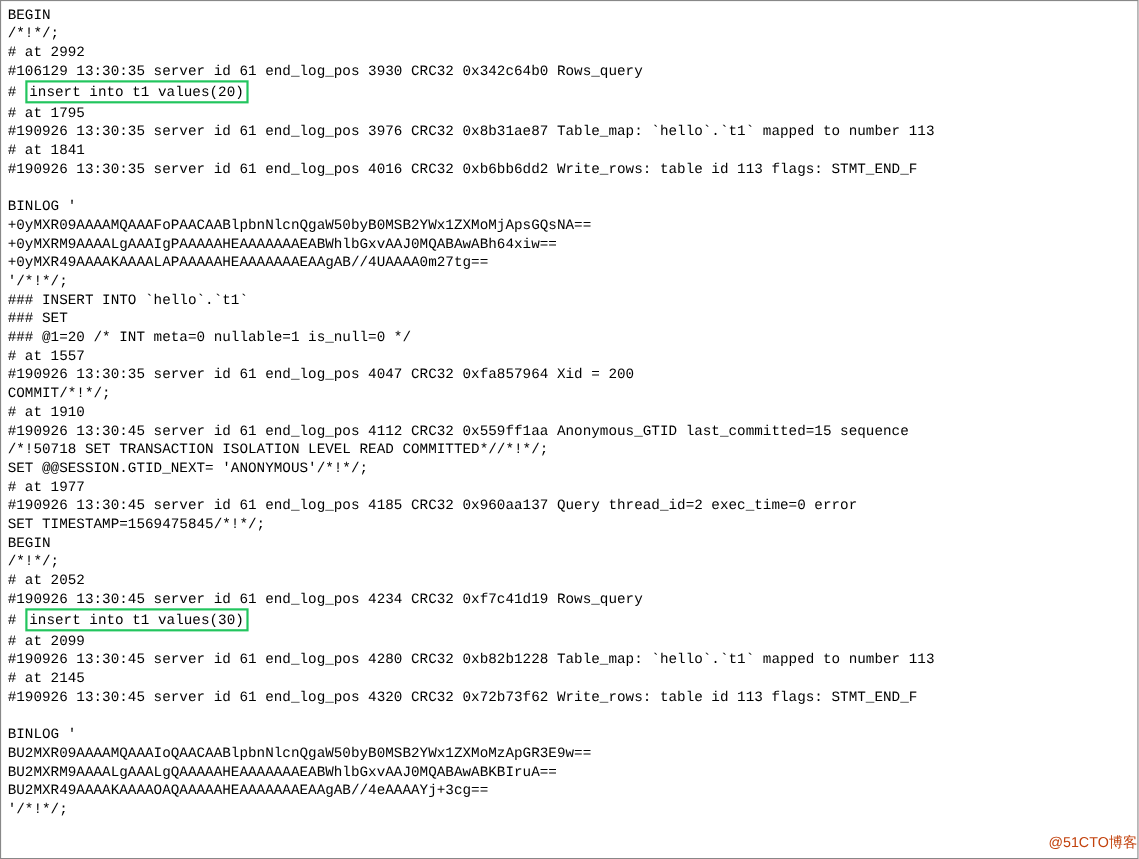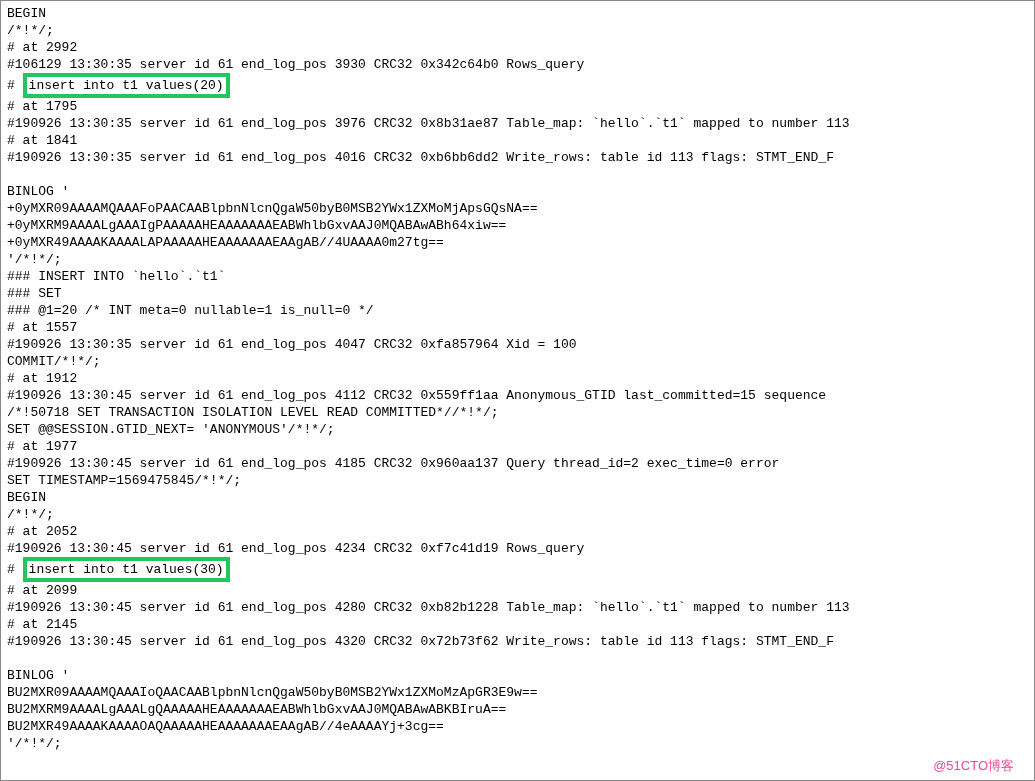--- a/index.html
+++ b/index.html
@@ -12,29 +12,29 @@
     line-height: 17px;
     color: #000000;
     padding: 4px 6px;
     position: relative;
     border: 1px solid #888;
     overflow: hidden;
     white-space: nowrap;
   }
   .line { display: block; }
   .boxed {
-    border: 4px solid #22c55e;
+    border: 2px solid #22c55e;
     padding: 0 2px;
     display: inline-block;
   }
   .watermark {
     position: absolute;
-    right: 20px;
+    right: 0;
     bottom: 6px;
-    color: #ec4899;
+    color: #c2410c;
     font-family: Arial, sans-serif;
     font-size: 13px;
   }
 </style>
 </head>
 <body>
 
 <span class="line">BEGIN</span>
 <span class="line">/*!*/;</span>
 <span class="line"># at 2992</span>
@@ -47,23 +47,23 @@
 <span class="line">&nbsp;</span>
 <span class="line">BINLOG '</span>
 <span class="line">+0yMXR09AAAAMQAAAFoPAACAABlpbnNlcnQgaW50byB0MSB2YWx1ZXMoMjApsGQsNA==</span>
 <span class="line">+0yMXRM9AAAALgAAAIgPAAAAAHEAAAAAAAEABWhlbGxvAAJ0MQABAwABh64xiw==</span>
 <span class="line">+0yMXR49AAAAKAAAALAPAAAAAHEAAAAAAAEAAgAB//4UAAAA0m27tg==</span>
 <span class="line">'/*!*/;</span>
 <span class="line">### INSERT INTO `hello`.`t1`</span>
 <span class="line">### SET</span>
 <span class="line">###   @1=20 /* INT meta=0 nullable=1 is_null=0 */</span>
 <span class="line"># at 1557</span>
-<span class="line">#190926 13:30:35 server id 61  end_log_pos 4047 CRC32 0xfa857964        Xid = 100</span>
+<span class="line">#190926 13:30:35 server id 61  end_log_pos 4047 CRC32 0xfa857964        Xid = 200</span>
 <span class="line">COMMIT/*!*/;</span>
-<span class="line"># at 1912</span>
+<span class="line"># at 1910</span>
 <span class="line">#190926 13:30:45 server id 61  end_log_pos 4112 CRC32 0x559ff1aa        Anonymous_GTID  last_committed=15        sequence</span>
 <span class="line">/*!50718 SET TRANSACTION ISOLATION LEVEL READ COMMITTED*//*!*/;</span>
 <span class="line">SET @@SESSION.GTID_NEXT= 'ANONYMOUS'/*!*/;</span>
 <span class="line"># at 1977</span>
 <span class="line">#190926 13:30:45 server id 61  end_log_pos 4185 CRC32 0x960aa137        Query   thread_id=2     exec_time=0     error</span>
 <span class="line">SET TIMESTAMP=1569475845/*!*/;</span>
 <span class="line">BEGIN</span>
 <span class="line">/*!*/;</span>
 <span class="line"># at 2052</span>
 <span class="line">#190926 13:30:45 server id 61  end_log_pos 4234 CRC32 0xf7c41d19        Rows_query</span>

